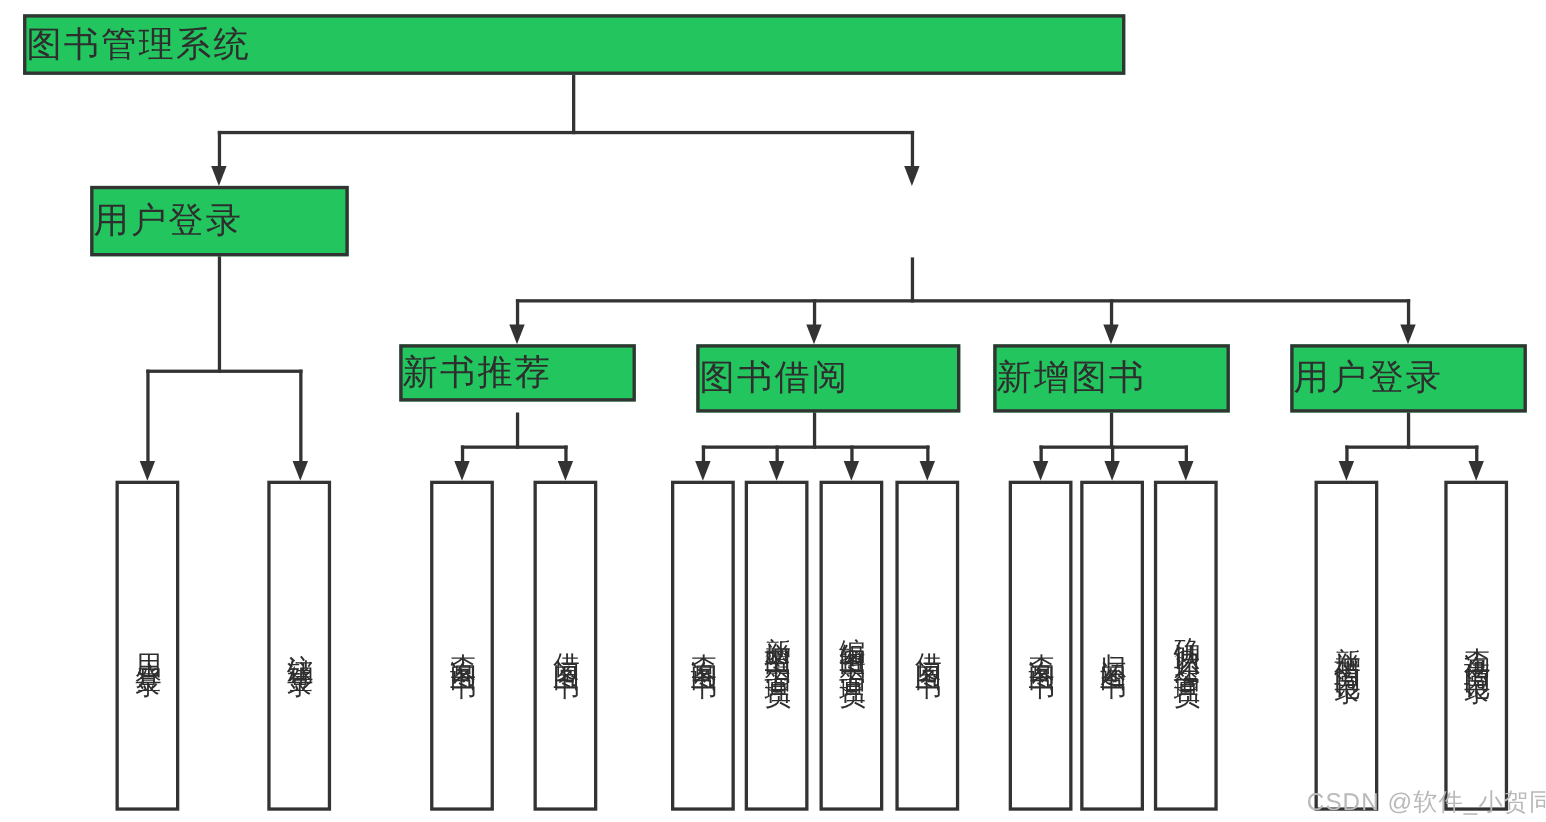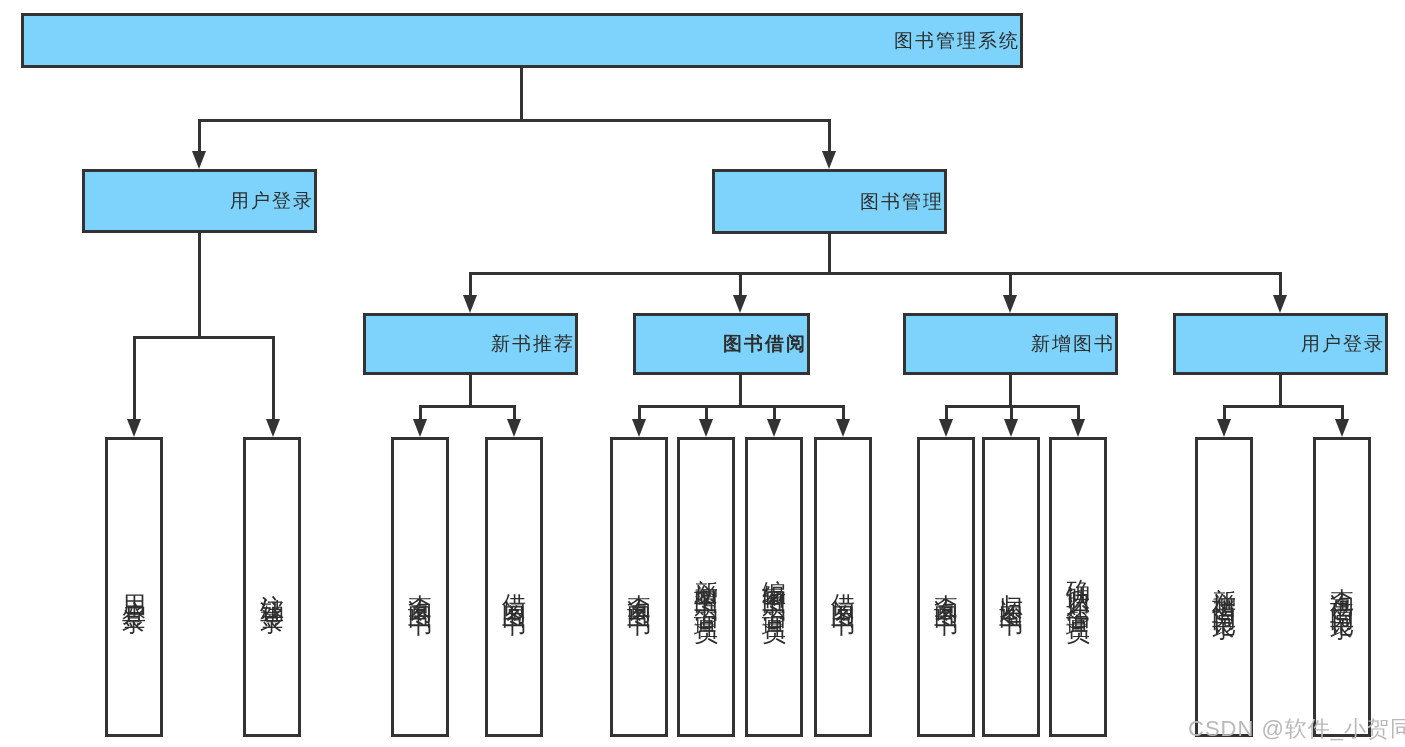--- a/index.html
+++ b/index.html
@@ -1,23 +1,23 @@
 <!DOCTYPE html>
 <html><head>
 <meta charset="utf-8">
 <style>
   html,body{margin:0;padding:0;background:#fff;}
   .canvas{
     position:relative;width:1405px;height:747px;background:#ffffff;
     font-family:"Liberation Sans",sans-serif;color:#2e2e2e;overflow:hidden;
   }
   .hbox{
-    position:absolute;box-sizing:border-box;border:3px solid #333333;background:#7dd3fc;
-    display:flex;align-items:center;justify-content:flex-end;
-    font-size:19px;letter-spacing:2px;color:#2e2e2e;white-space:nowrap;
+    position:absolute;box-sizing:border-box;border:3px solid #333333;background:#22c55e;
+    display:flex;align-items:center;justify-content:flex-start;
+    font-size:32px;letter-spacing:2px;color:#2e2e2e;white-space:nowrap;
   }
   .vbox{
     position:absolute;box-sizing:border-box;border:3px solid #333333;background:#ffffff;
     top:437px;width:58px;height:300px;
     display:flex;align-items:center;justify-content:center;
   }
   .vbox .vtext{
     writing-mode:vertical-rl;text-orientation:mixed;
     font-size:24px;letter-spacing:6px;line-height:1;white-space:nowrap;color:#2e2e2e;
   }
@@ -46,46 +46,43 @@
   <div class="line v" style="left:520px;top:68px;height:54px;"></div>
   <div class="line h" style="left:198px;top:119px;width:633px;"></div>
   <div class="line v" style="left:198px;top:119px;height:34px;"></div>
   <div class="arrow" style="left:192px;top:151px;"></div>
   <div class="line v" style="left:828px;top:119px;height:34px;"></div>
   <div class="arrow" style="left:822px;top:151px;"></div>
 
   <div class="hbox" style="left:82px;top:169px;width:235px;height:64px;">
     <span>用户登录</span>
   </div>
-  <div class="hbox" style="left:712px;top:169px;width:235px;height:65px;">
-    <span>图书管理</span>
-  </div>
 
   <div class="line v" style="left:198px;top:233px;height:106px;"></div>
   <div class="line h" style="left:133px;top:336px;width:142px;"></div>
   <div class="line v" style="left:133px;top:336px;height:85px;"></div>
   <div class="arrow" style="left:127px;top:419px;"></div>
   <div class="line v" style="left:272px;top:336px;height:85px;"></div>
   <div class="arrow" style="left:266px;top:419px;"></div>
 
   <div class="line v" style="left:828px;top:234px;height:41px;"></div>
   <div class="line h" style="left:469px;top:272px;width:813px;"></div>
   <div class="line v" style="left:469px;top:272px;height:25px;"></div>
   <div class="arrow" style="left:463px;top:295px;"></div>
   <div class="line v" style="left:739px;top:272px;height:25px;"></div>
   <div class="arrow" style="left:733px;top:295px;"></div>
   <div class="line v" style="left:1009px;top:272px;height:25px;"></div>
   <div class="arrow" style="left:1003px;top:295px;"></div>
   <div class="line v" style="left:1279px;top:272px;height:25px;"></div>
   <div class="arrow" style="left:1273px;top:295px;"></div>
 
-  <div class="hbox" style="left:363px;top:313px;width:215px;height:62px;padding-left:24px;">
+  <div class="hbox" style="left:363px;top:313px;width:215px;height:52px;">
     <span>新书推荐</span>
   </div>
-  <div class="hbox" style="left:633px;top:313px;width:177px;height:62px;font-weight:bold;">
+  <div class="hbox" style="left:633px;top:313px;width:240px;height:62px;">
     <span>图书借阅</span>
   </div>
   <div class="hbox" style="left:903px;top:313px;width:215px;height:62px;">
     <span>新增图书</span>
   </div>
   <div class="hbox" style="left:1173px;top:313px;width:215px;height:62px;">
     <span>用户登录</span>
   </div>
 
   <div class="line v" style="left:469px;top:375px;height:33px;"></div>

